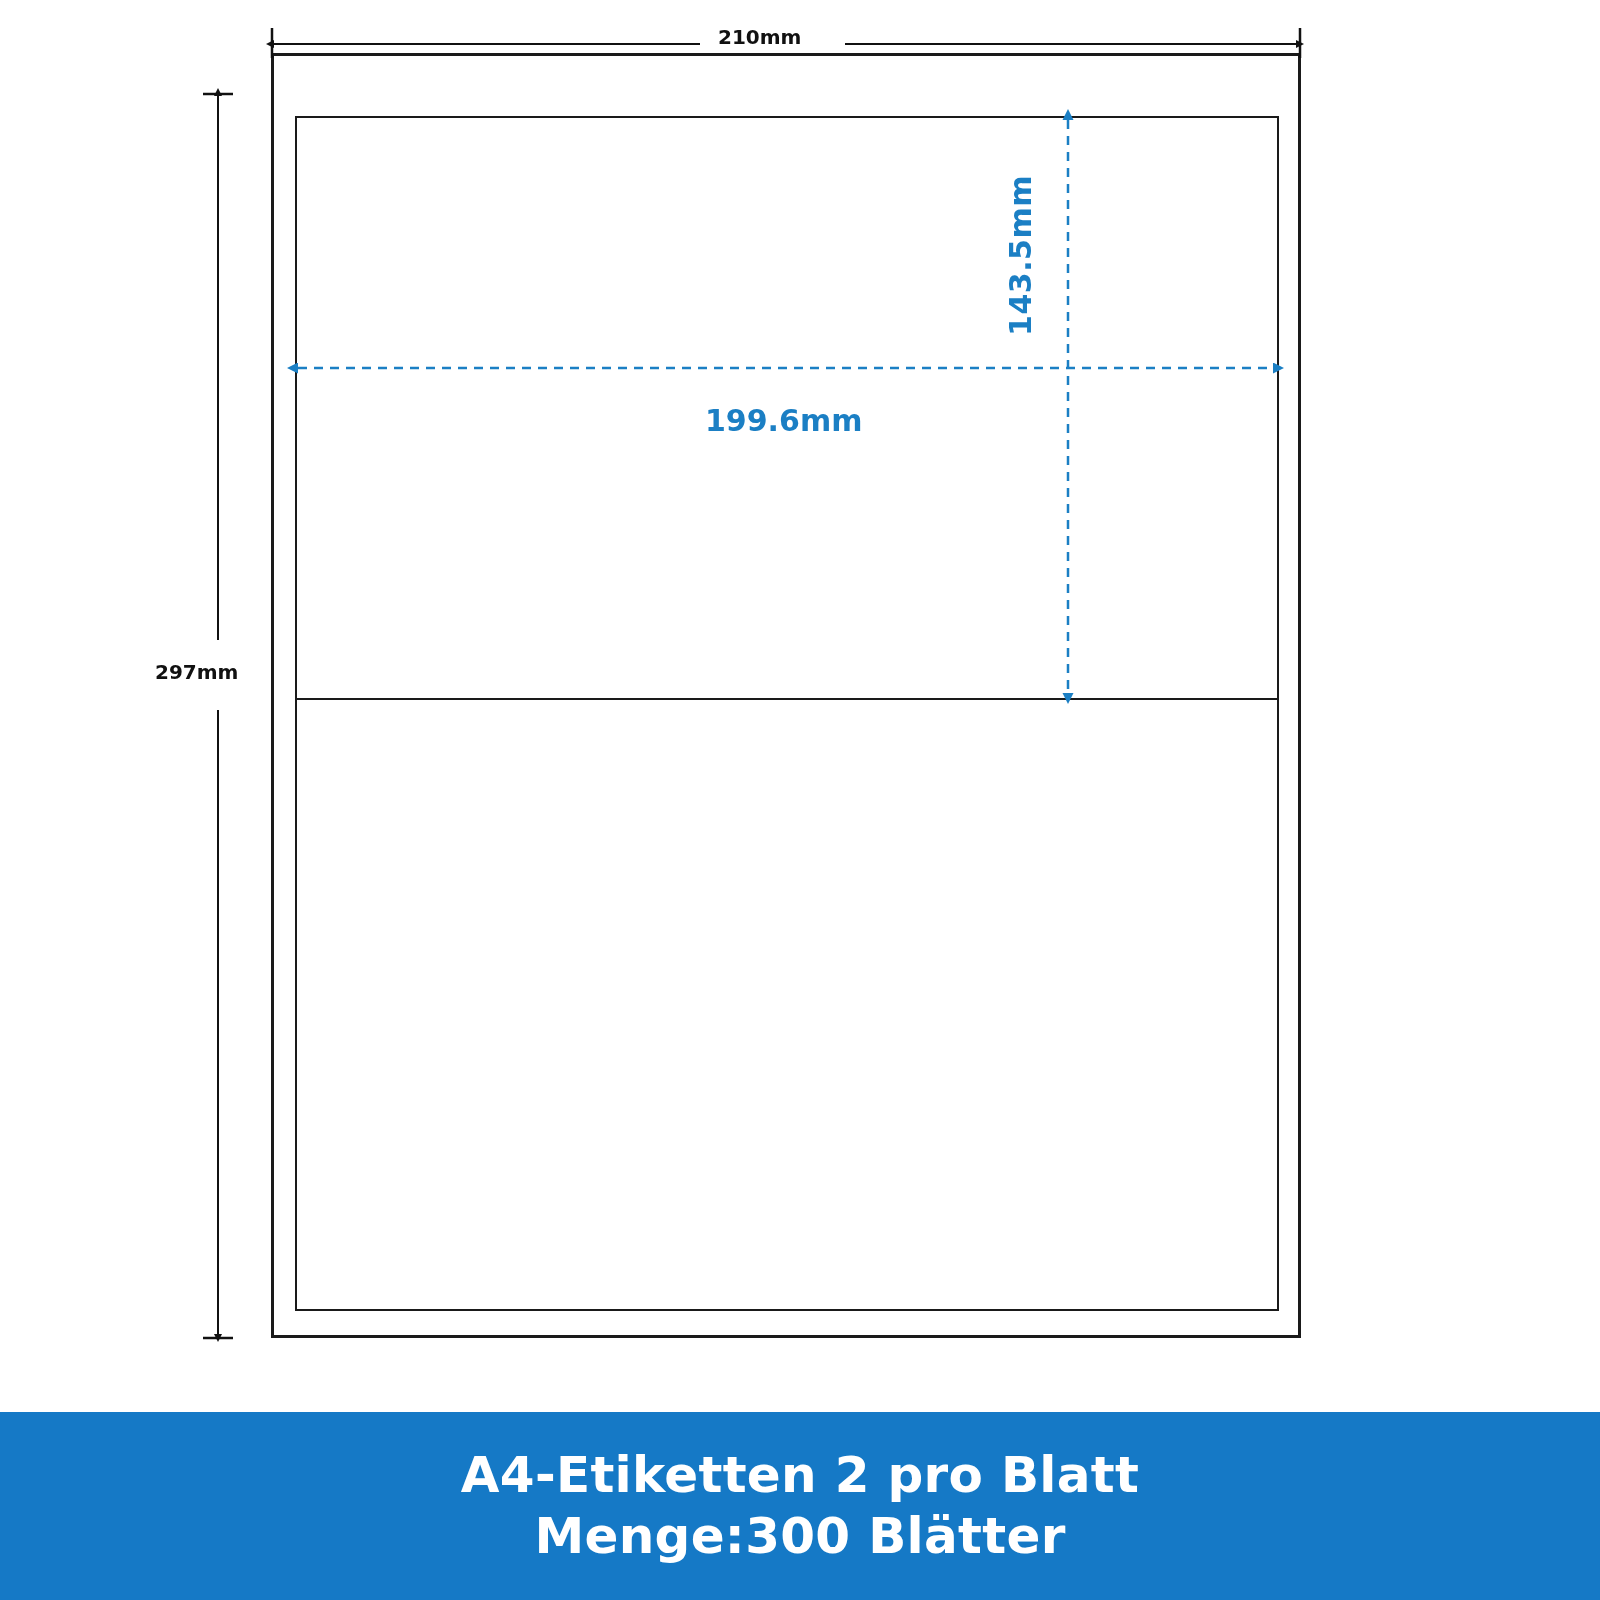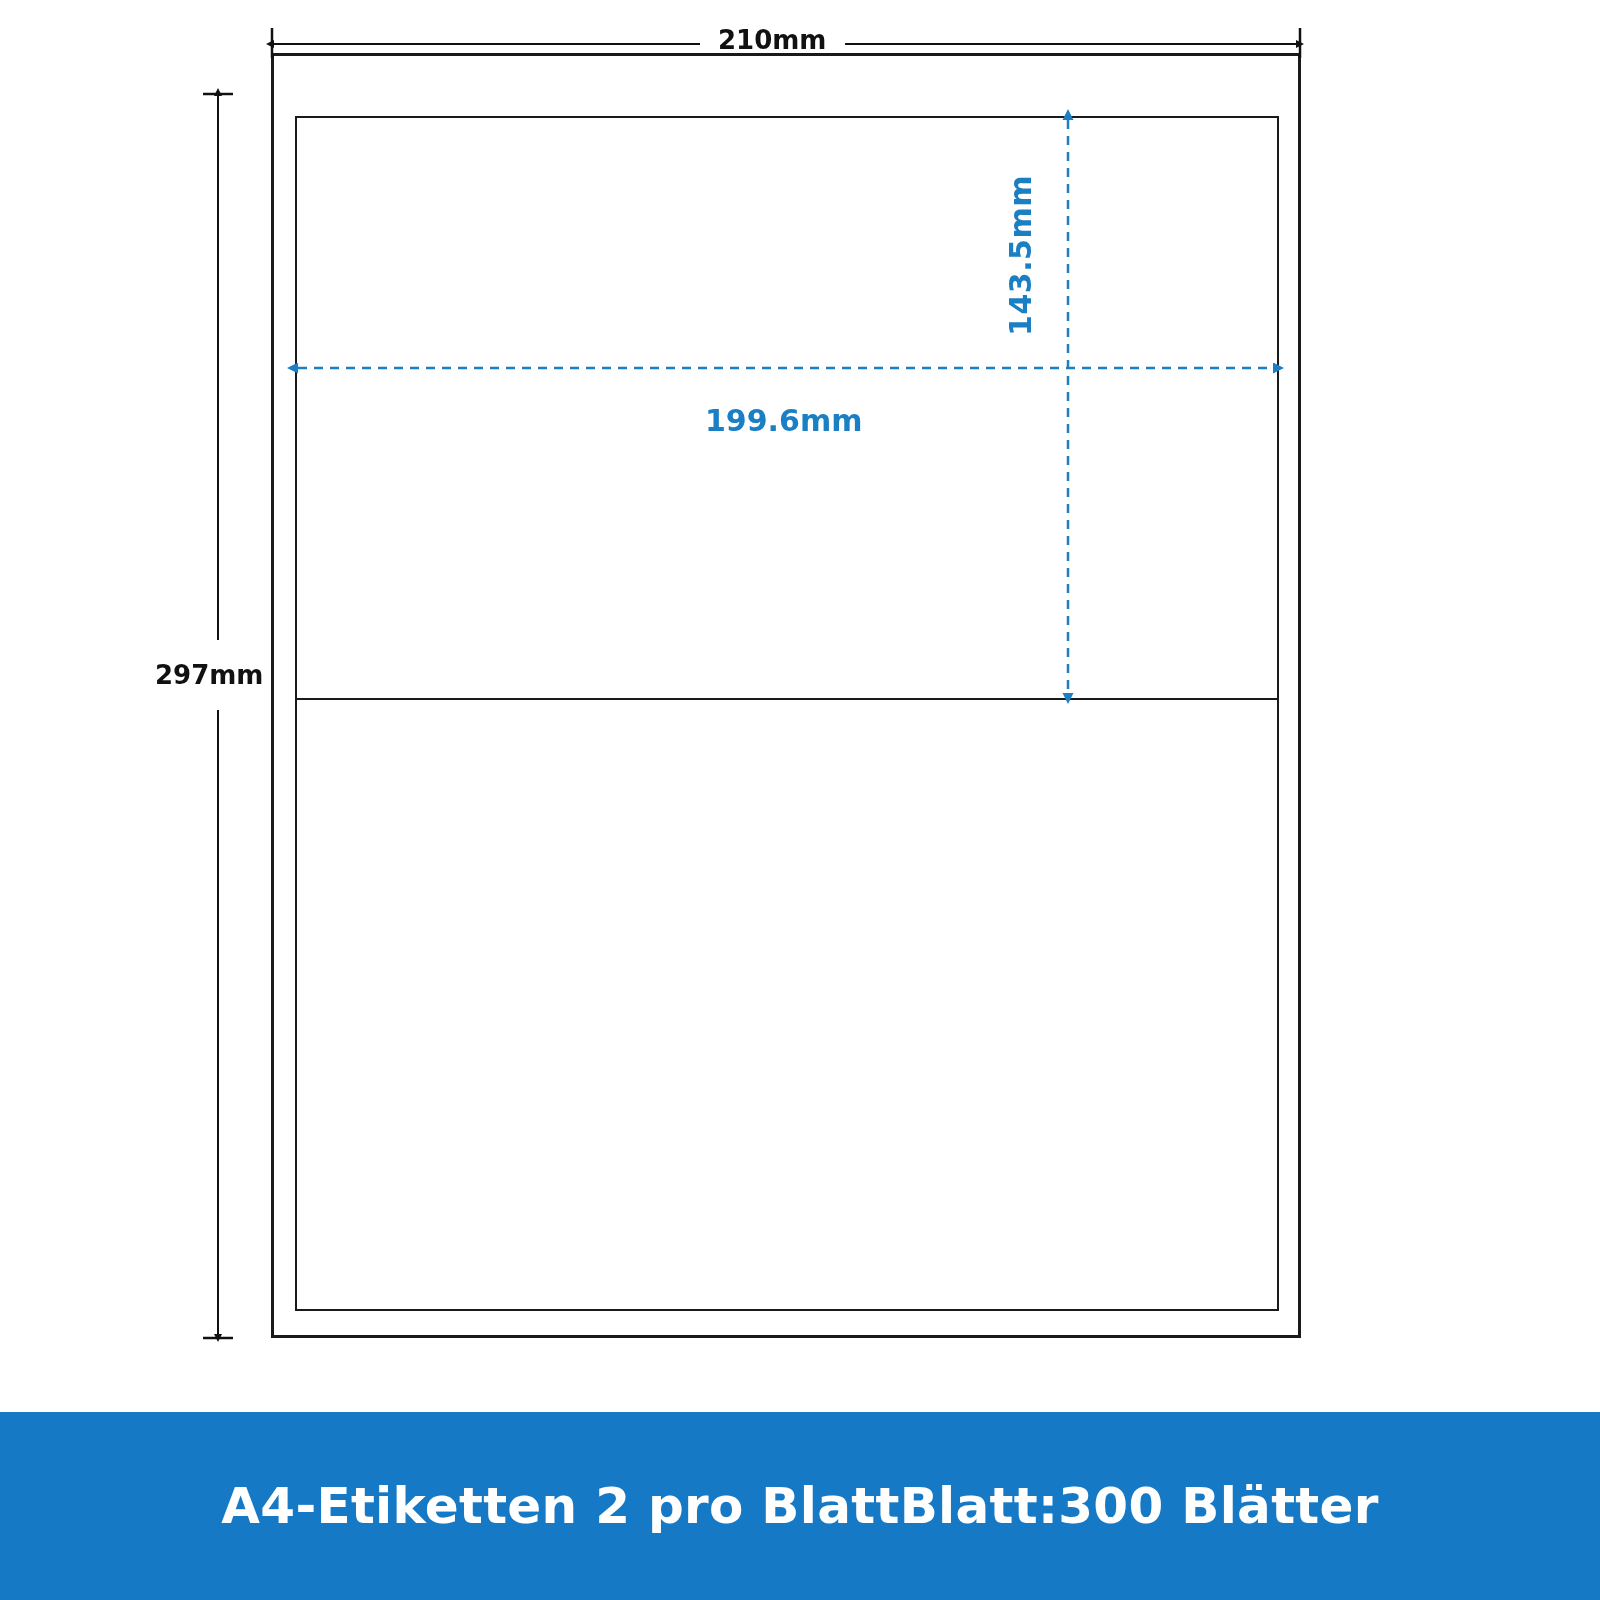--- a/index.html
+++ b/index.html
@@ -56,21 +56,21 @@
 
   
   .dim-label {
     position: absolute;
     font-weight: bold;
     white-space: nowrap;
     color: #1a1a1a;
   }
   .dim-label.black {
     color: #111111;
-    font-size: 26px;
+    font-size: 20px;
   }
   .dim-label.blue {
     color: #1b7fc4;
     font-size: 30px;
   }
 
   #dim-width-label {
     left: 718px;
     top: 25px;
   }
@@ -104,21 +104,21 @@
   
   .footer-banner {
     position: absolute;
     left: 0;
     top: 1412px;
     width: 1600px;
     height: 188px;
     background: #1579c6;
     color: #ffffff;
     display: flex;
-    flex-direction: row;
+    flex-direction: column;
     align-items: center;
     justify-content: center;
     box-sizing: border-box;
   }
   .footer-line {
     font-size: 50px;
     font-weight: bold;
     line-height: 1.22;
     text-align: center;
     letter-spacing: 0.3px;
@@ -170,14 +170,14 @@
   <div class="dim-label black" id="dim-height-label">297mm</div>
 
   <div class="dim-label blue" id="dim-label-width-label">199.6mm</div>
 
   <div class="dim-label blue" id="dim-label-height-label">143.5mm</div>
 
 </div>
 
 <div class="footer-banner">
   <div class="footer-line">A4-Etiketten 2 pro Blatt</div>
-  <div class="footer-line">Blatt:300 Blätter</div>
+  <div class="footer-line">Menge:300 Blätter</div>
 </div>
 
 </body></html>

